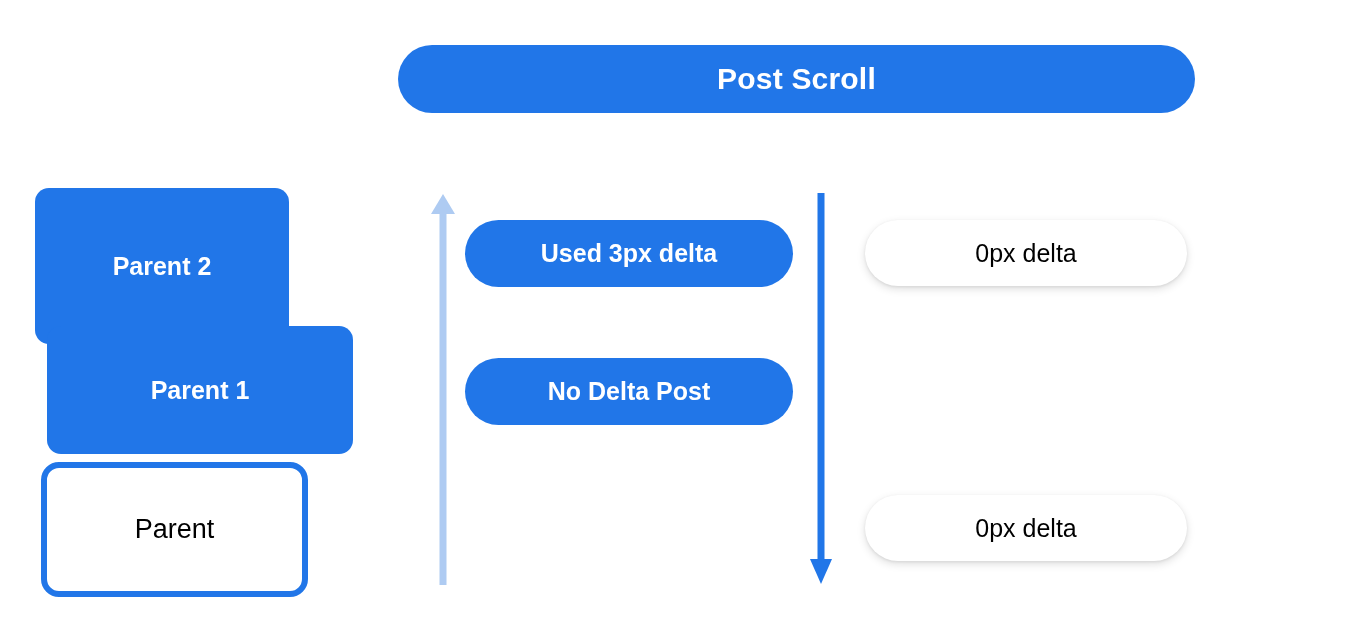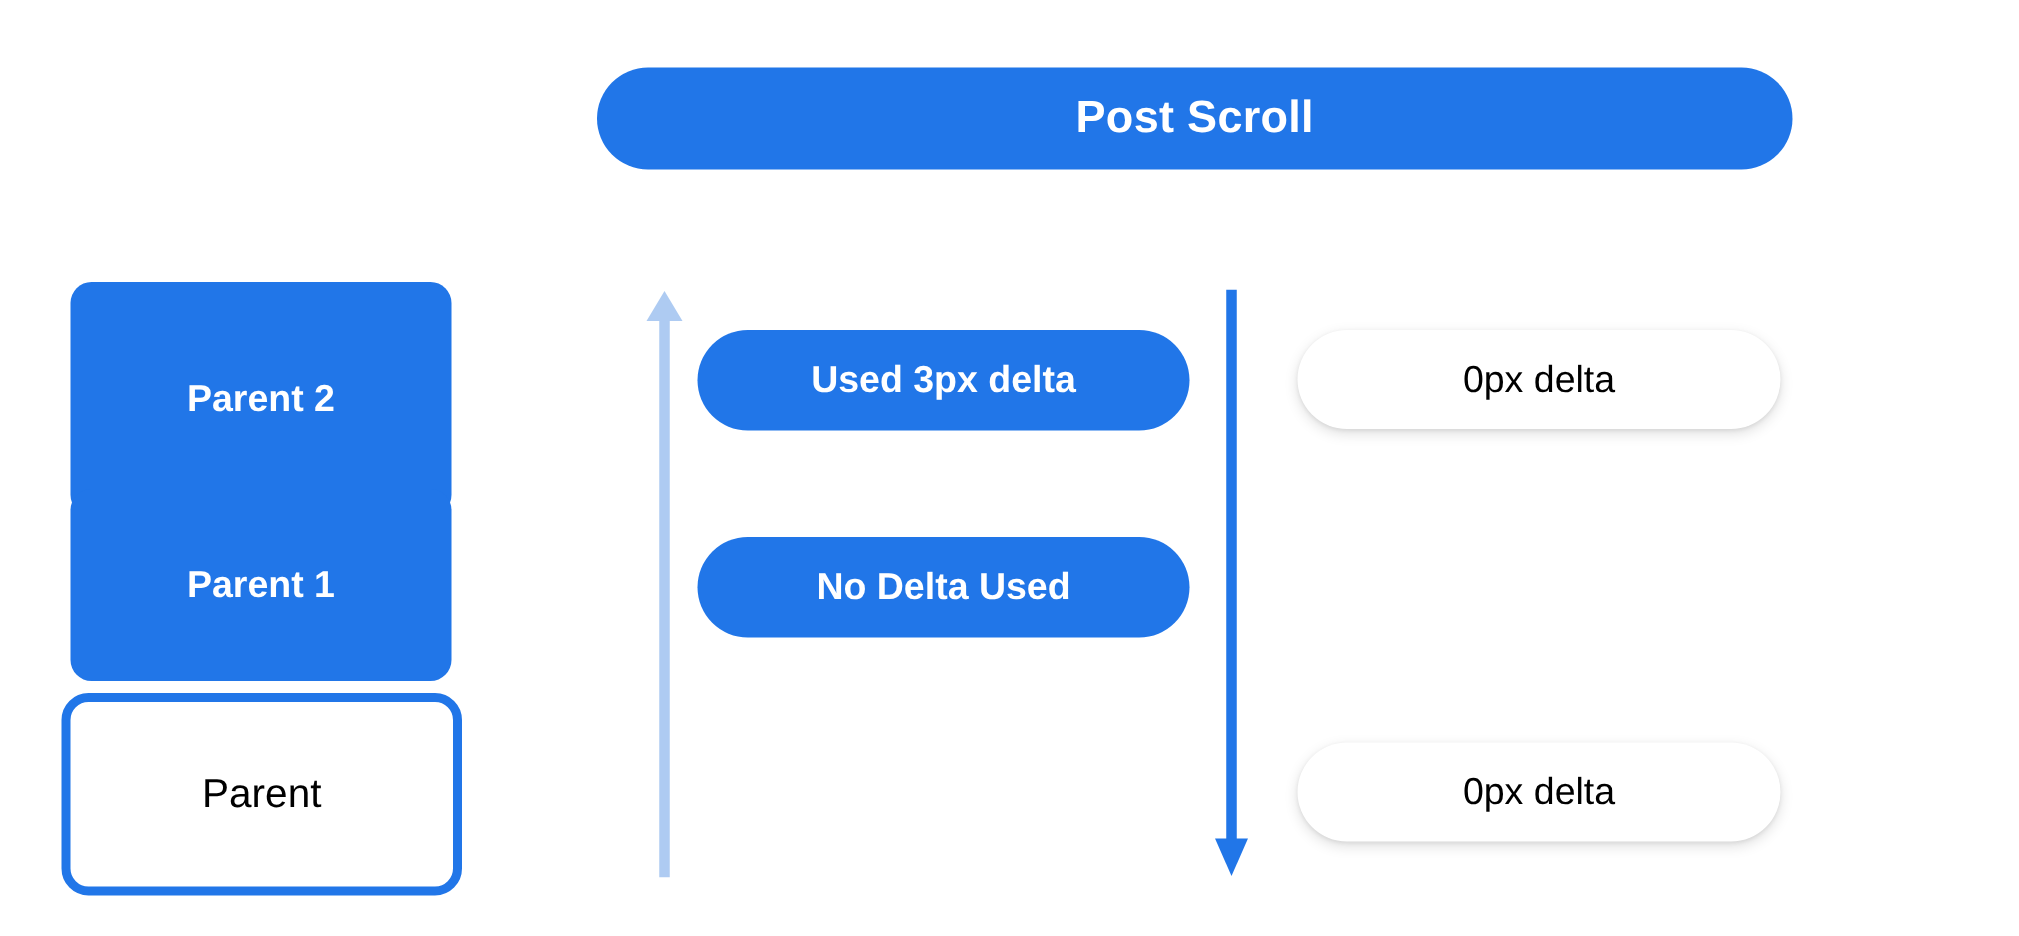--- a/index.html
+++ b/index.html
@@ -65,22 +65,22 @@
     border: 6px solid #2176e8;
     border-radius: 18px;
   }
   .node-outlined .node-label {
     color: #000000;
     font-size: 27px;
     font-weight: normal;
     line-height: 1;
   }
 
-  #node-parent2 { left: 28px;  top: 188px; width: 254px; height: 156px; }
-  #node-parent1 { left: 28px;  top: 326px; width: 254px; height: 128px; }
+  #node-parent2 { left: 16px;  top: 188px; width: 254px; height: 156px; }
+  #node-parent1 { left: 28px;  top: 326px; width: 306px; height: 128px; }
   #node-child   { left: 22px;  top: 462px; width: 267px; height: 135px; }
 
   
   .arrow {
     position: absolute;
     top: 193px;
     height: 392px;
   }
   .arrow svg { display: block; }
   #arrow-up   { left: 411px; width: 26px; }
@@ -154,21 +154,21 @@
       <rect x="11.5" y="0" width="7" height="368" fill="#2176e8"></rect>
       <polygon points="15,391 4,366 26,366" fill="#2176e8"></polygon>
     </svg>
   </div>
 
   <div class="pill pill-blue" id="pill-used-delta">
     <span class="pill-label">Used 3px delta</span>
   </div>
 
   <div class="pill pill-blue" id="pill-no-delta">
-    <span class="pill-label">No Delta Used</span>
+    <span class="pill-label">No Delta Post</span>
   </div>
 
   <div class="pill pill-white" id="pill-delta-top">
     <span class="pill-label">0px delta</span>
   </div>
 
   <div class="pill pill-white" id="pill-delta-bottom">
     <span class="pill-label">0px delta</span>
   </div>
 

